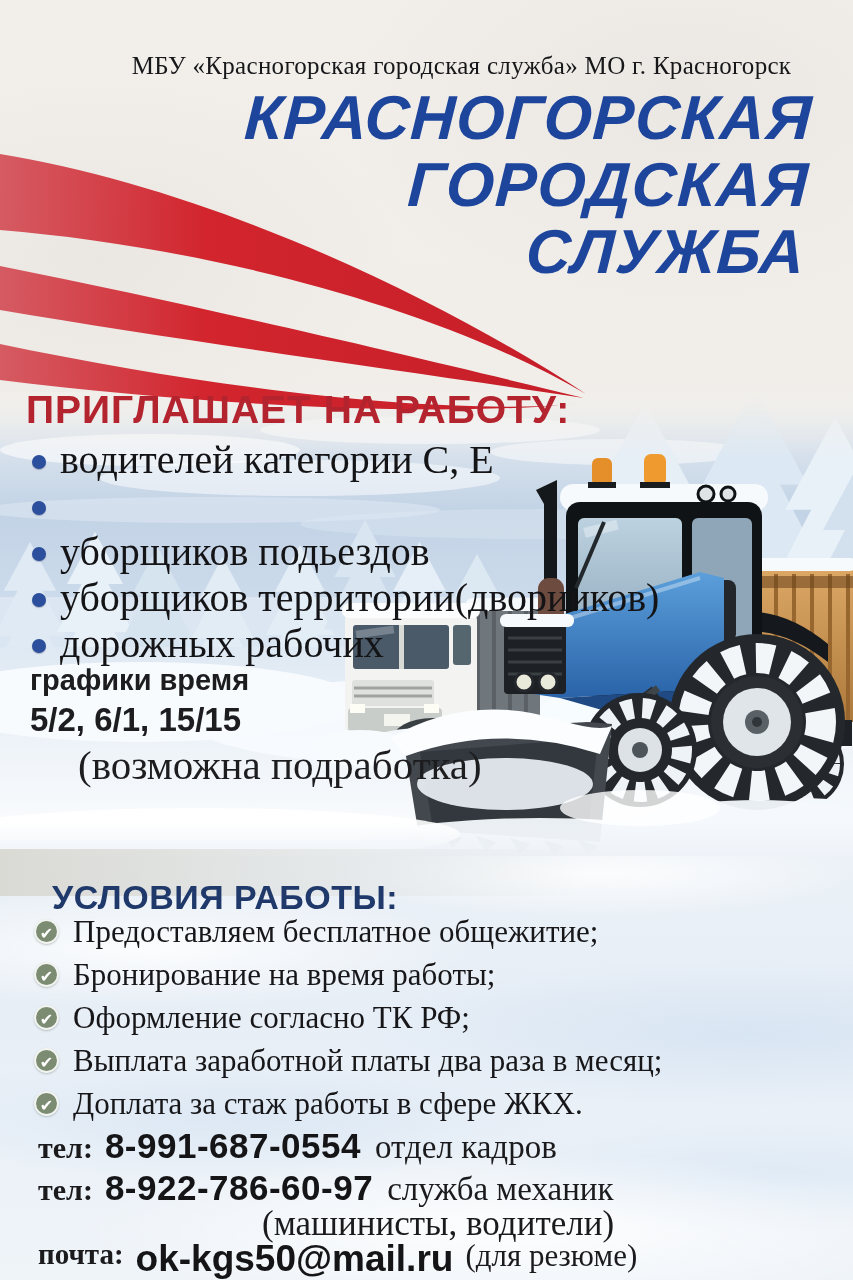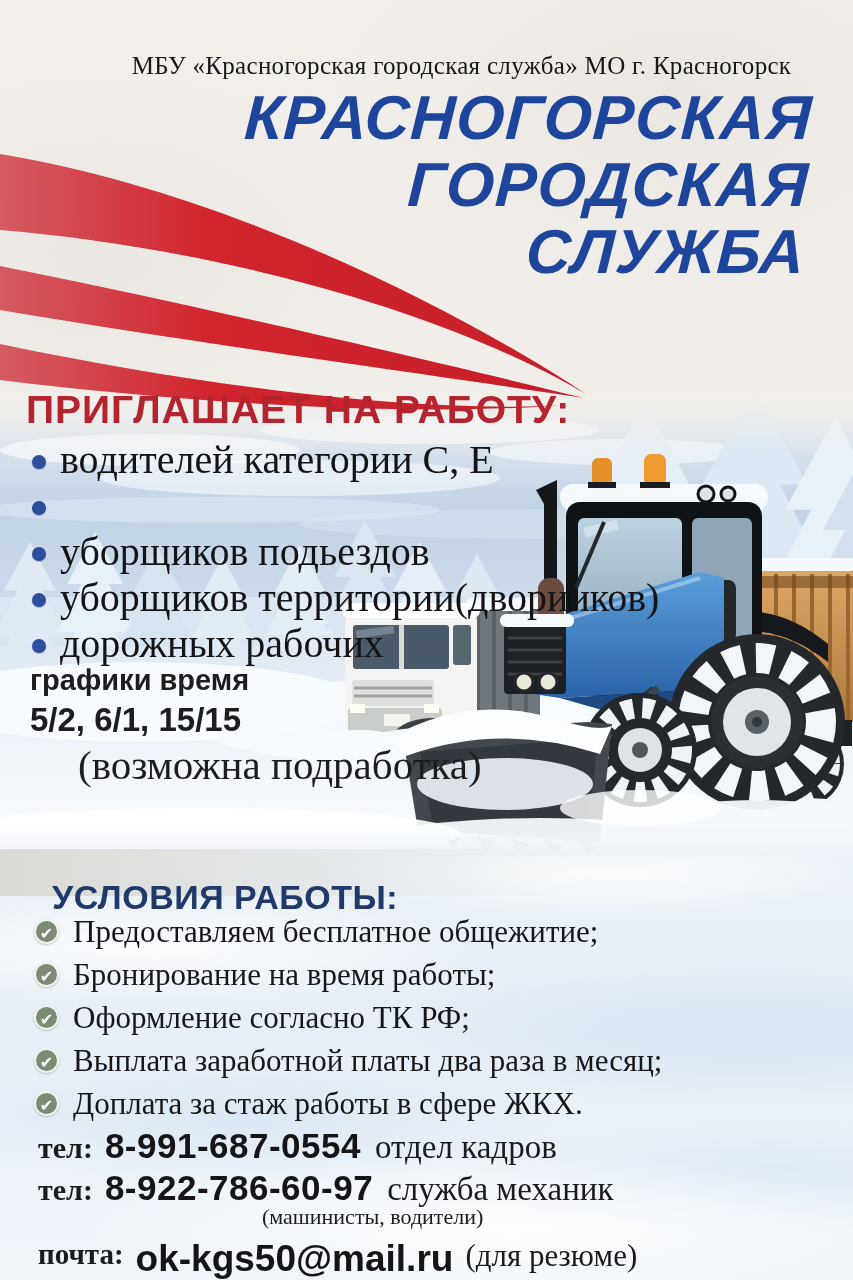--- a/index.html
+++ b/index.html
@@ -74,21 +74,21 @@
     flex:0 0 auto;width:25px;height:25px;border-radius:50%;margin-right:14px;
     background:var(--check-green);border:2px solid rgba(255,255,255,.9);
     color:#fff;font-family:"DejaVu Sans", sans-serif;font-size:16px;line-height:25px;
     text-align:center;box-sizing:border-box;box-shadow:0 1px 2px rgba(40,60,40,.25);
   }
   .contacts{position:absolute;top:1126px;left:38px;z-index:4;width:790px;}
   .contact-line{display:flex;align-items:baseline;height:42px;}
   .contact-label{font-weight:bold;font-size:30px;margin-right:12px;text-align:right;}
   .contact-number{font-family:"Liberation Sans", sans-serif;font-weight:bold;font-size:35px;letter-spacing:.5px;margin-right:14px;color:#151517;}
   .contact-desc{font-size:33px;}
-  .contact-desc2{position:absolute;top:78px;left:224px;font-size:22px;}
+  .contact-desc2{position:absolute;top:78px;left:224px;font-size:35px;}
   .email-line{position:absolute;top:112px;left:0;display:flex;align-items:flex-start;}
   .email-label{font-weight:bold;font-size:29px;margin-right:12px;}
   .email-address{font-family:"Liberation Sans", sans-serif;font-weight:bold;font-size:37px;margin-right:12px;color:#151517;}
   .email-note{font-size:31px;}
 </style>
 </head>
 <body>
 
 <div class="poster">
 

